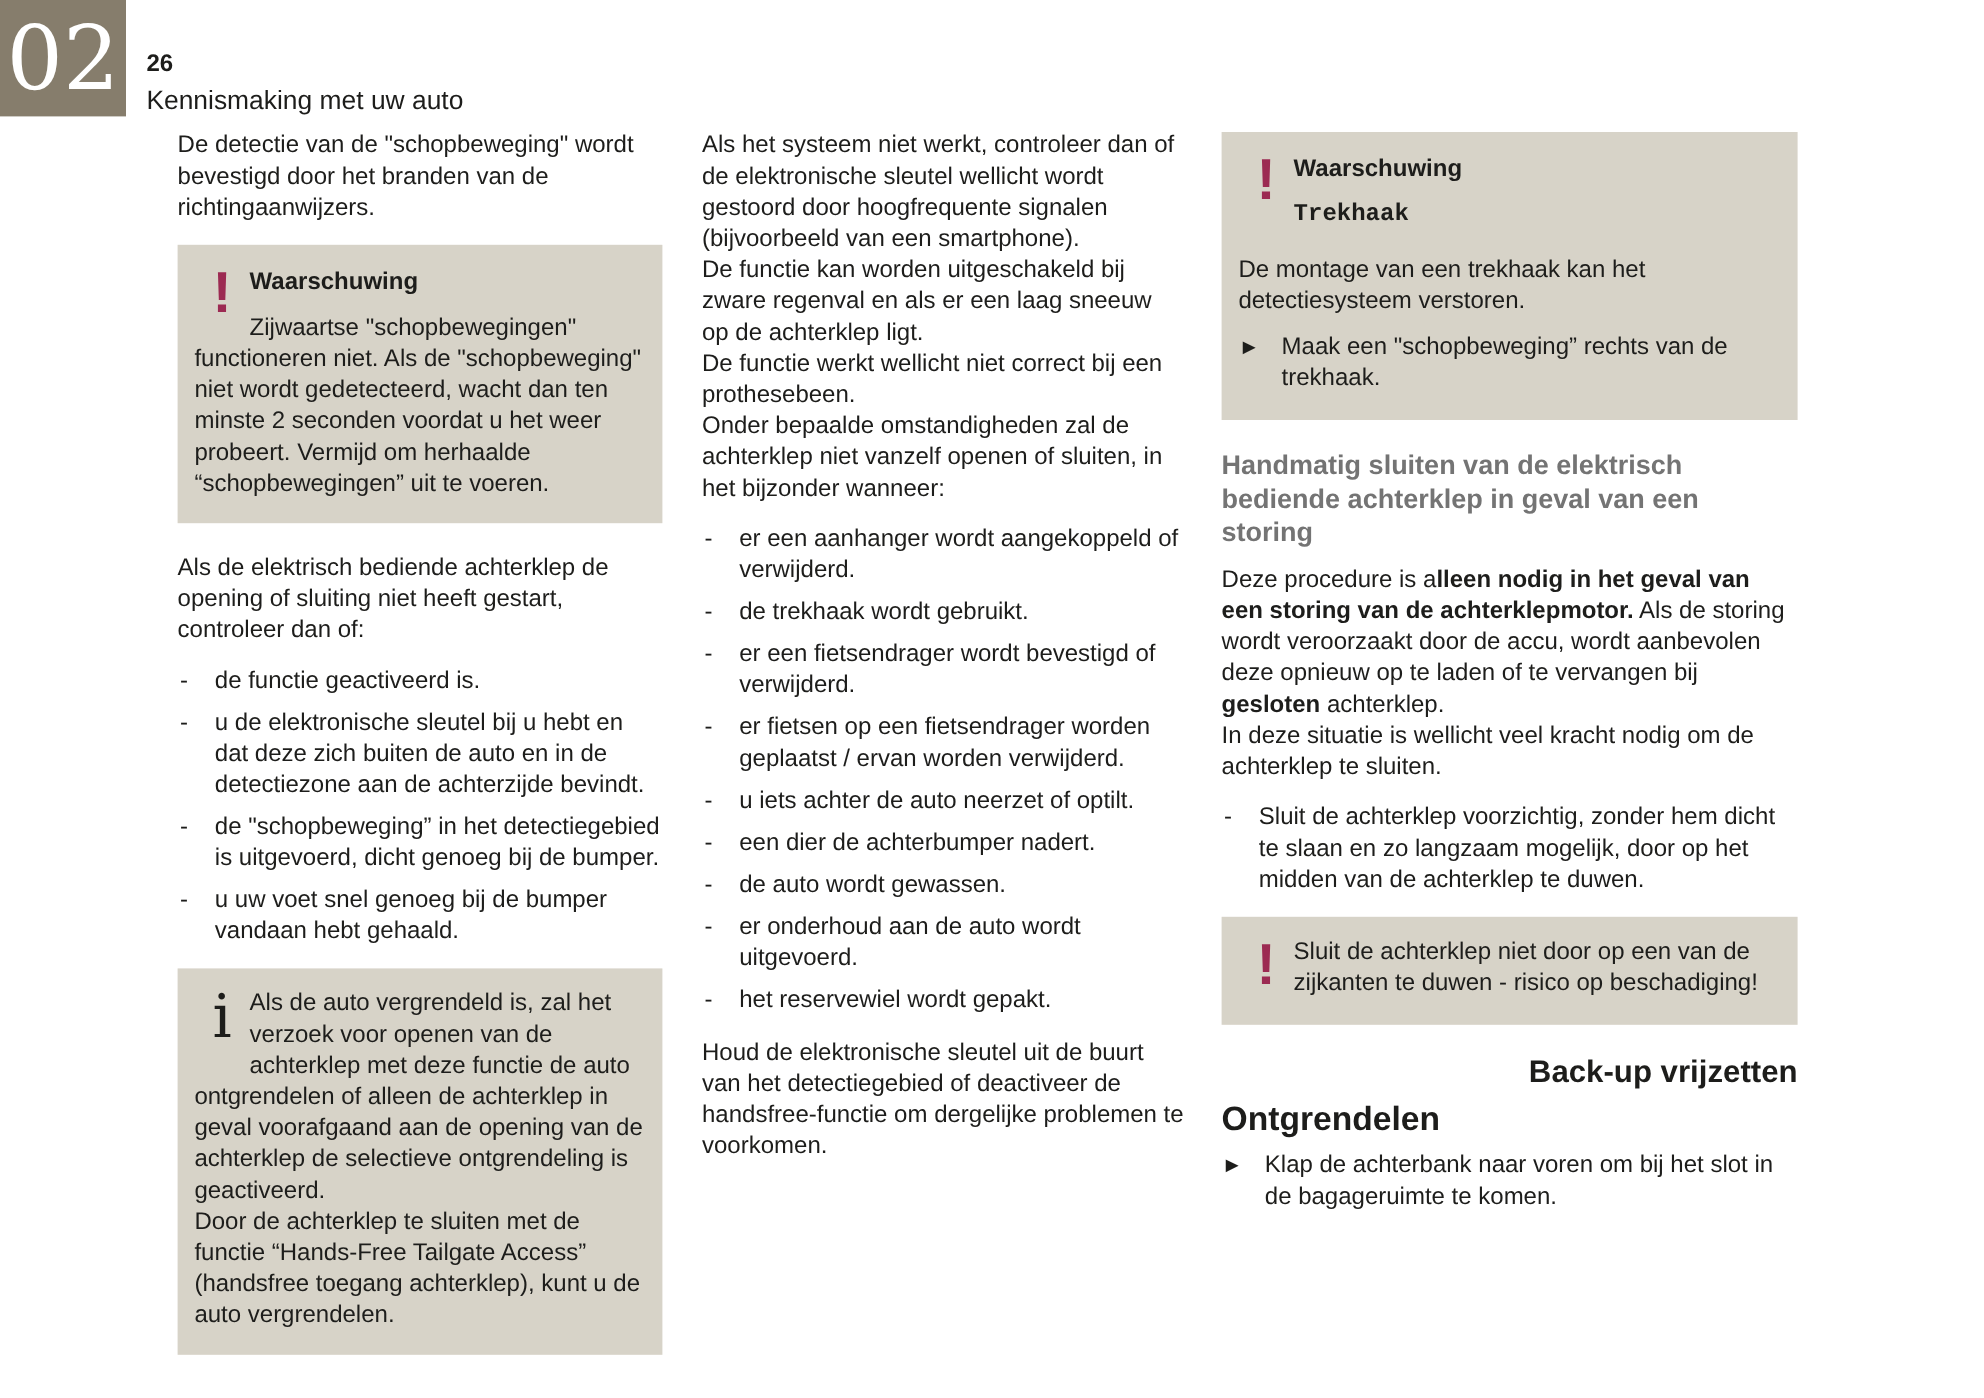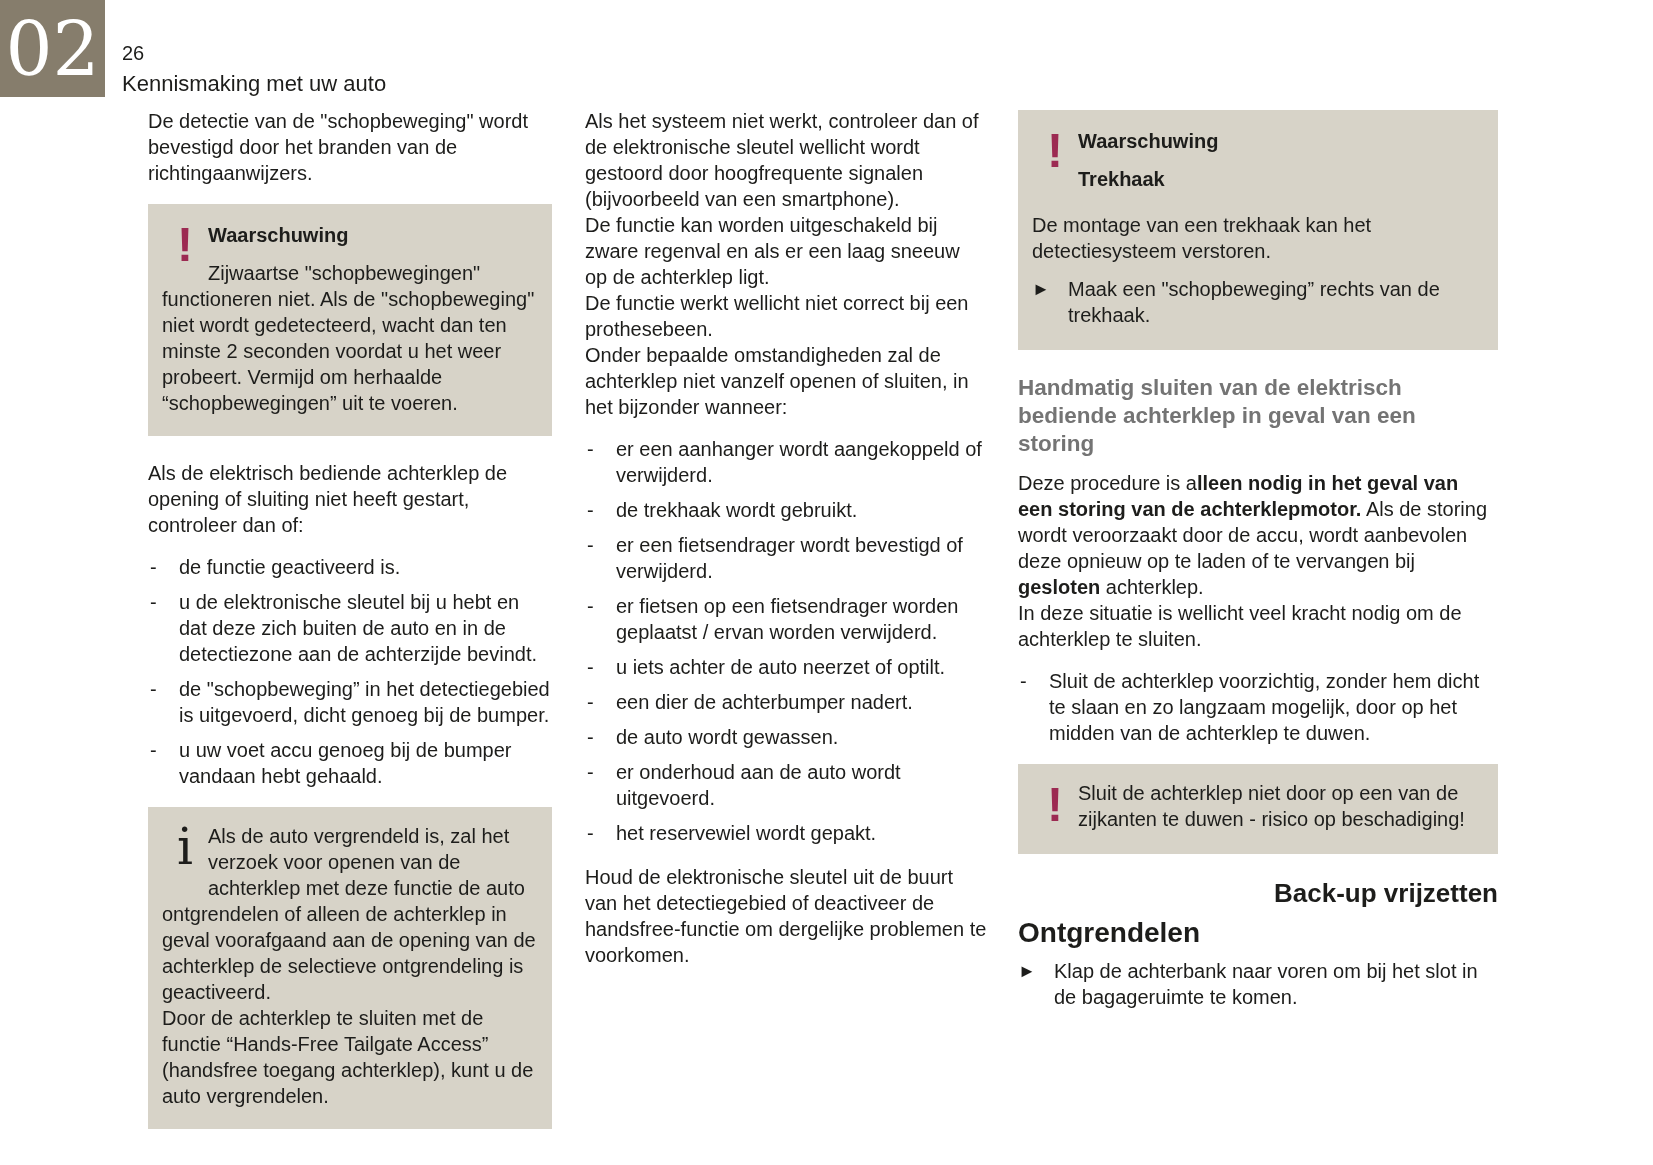--- a/index.html
+++ b/index.html
@@ -10,21 +10,21 @@
     -webkit-font-smoothing:antialiased;
   }
   
   .chapter-box {
     position:absolute; left:0; top:0; width:105px; height:97px;
     background:#867d6c; color:#ffffff;
     font-family:"DejaVu Serif", serif; font-size:74px; font-weight:400;
     display:flex; align-items:center; justify-content:center; line-height:1;
   }
   .page-head { position:absolute; left:122px; top:42px; }
-  .page-number { font-size:20px; font-weight:400; margin-bottom:6px; }
+  .page-number { font-size:20px; font-weight:700; margin-bottom:6px; }
   .section-title { font-size:22px; font-weight:400; }
 
   
   .col { position:absolute; top:108px; font-size:20px; line-height:26px; }
   #col1 { left:148px; width:404px; }
   #col2 { left:585px; width:402px; }
   #col3 { left:1018px; width:480px; }
 
   p.body { margin:0 0 16px 0; }
   .preline { white-space:pre-line; }
@@ -47,21 +47,21 @@
     text-align:center;
   }
   .warn-icon.tall { height:86px; }
   .warn-icon.small { height:54px; }
   .info-icon {
     float:left; width:46px; height:56px;
     font-family:"DejaVu Serif", serif; font-size:50px; line-height:48px; font-weight:400;
     color:#1d1d1b; text-align:center;
   }
   .box-title { font-weight:700; margin:2px 0 12px 0; }
-  .box-subtitle { font-weight:700; margin:0 0 16px 0; }
+  .box-subtitle { font-weight:700; margin:0 0 16px 0;font-family:Liberation Mono, monospace; }
   .clear-l { clear:left; }
 
   
   .dash-list { list-style:none; margin:0 0 18px 0; padding:0; }
   .dash-list li { position:relative; padding-left:31px; margin:0 0 9px 0; }
   .dash-list .dash { position:absolute; left:2px; top:0; }
 
   
   .action { position:relative; padding-left:36px; margin:2px 0 16px 0; }
   .action .arrow { position:absolute; left:0; top:0; font-size:18px; }
@@ -87,21 +87,21 @@
     <div class="box-title">Waarschuwing</div>
     <div>Zijwaartse "schopbewegingen" functioneren niet. Als de "schopbeweging" niet wordt gedetecteerd, wacht dan ten minste 2 seconden voordat u het weer probeert. Vermijd om herhaalde “schopbewegingen” uit te voeren.</div>
   </div>
 
   <p class="body">Als de elektrisch bediende achterklep de opening of sluiting niet heeft gestart, controleer dan of:</p>
 
   <ul class="dash-list">
     <li><span class="dash">-</span><span>de functie geactiveerd is.</span></li>
     <li><span class="dash">-</span><span>u de elektronische sleutel bij u hebt en dat deze zich buiten de auto en in de detectiezone aan de achterzijde bevindt.</span></li>
     <li><span class="dash">-</span><span>de "schopbeweging” in het detectiegebied is uitgevoerd, dicht genoeg bij de bumper.</span></li>
-    <li><span class="dash">-</span><span>u uw voet accu genoeg bij de bumper vandaan hebt gehaald.</span></li>
+    <li><span class="dash">-</span><span>u uw voet snel genoeg bij de bumper vandaan hebt gehaald.</span></li>
   </ul>
 
   <div class="note-box">
     <div class="info-icon">i</div>
     <div class="preline">Als de auto vergrendeld is, zal het verzoek voor openen van de achterklep met deze functie de auto ontgrendelen of alleen de achterklep in geval voorafgaand aan de opening van de achterklep de selectieve ontgrendeling is geactiveerd.
 Door de achterklep te sluiten met de functie “Hands-Free Tailgate Access” (handsfree toegang achterklep), kunt u de auto vergrendelen.</div>
   </div>
 </div>
 
 <div class="col" id="col2">

